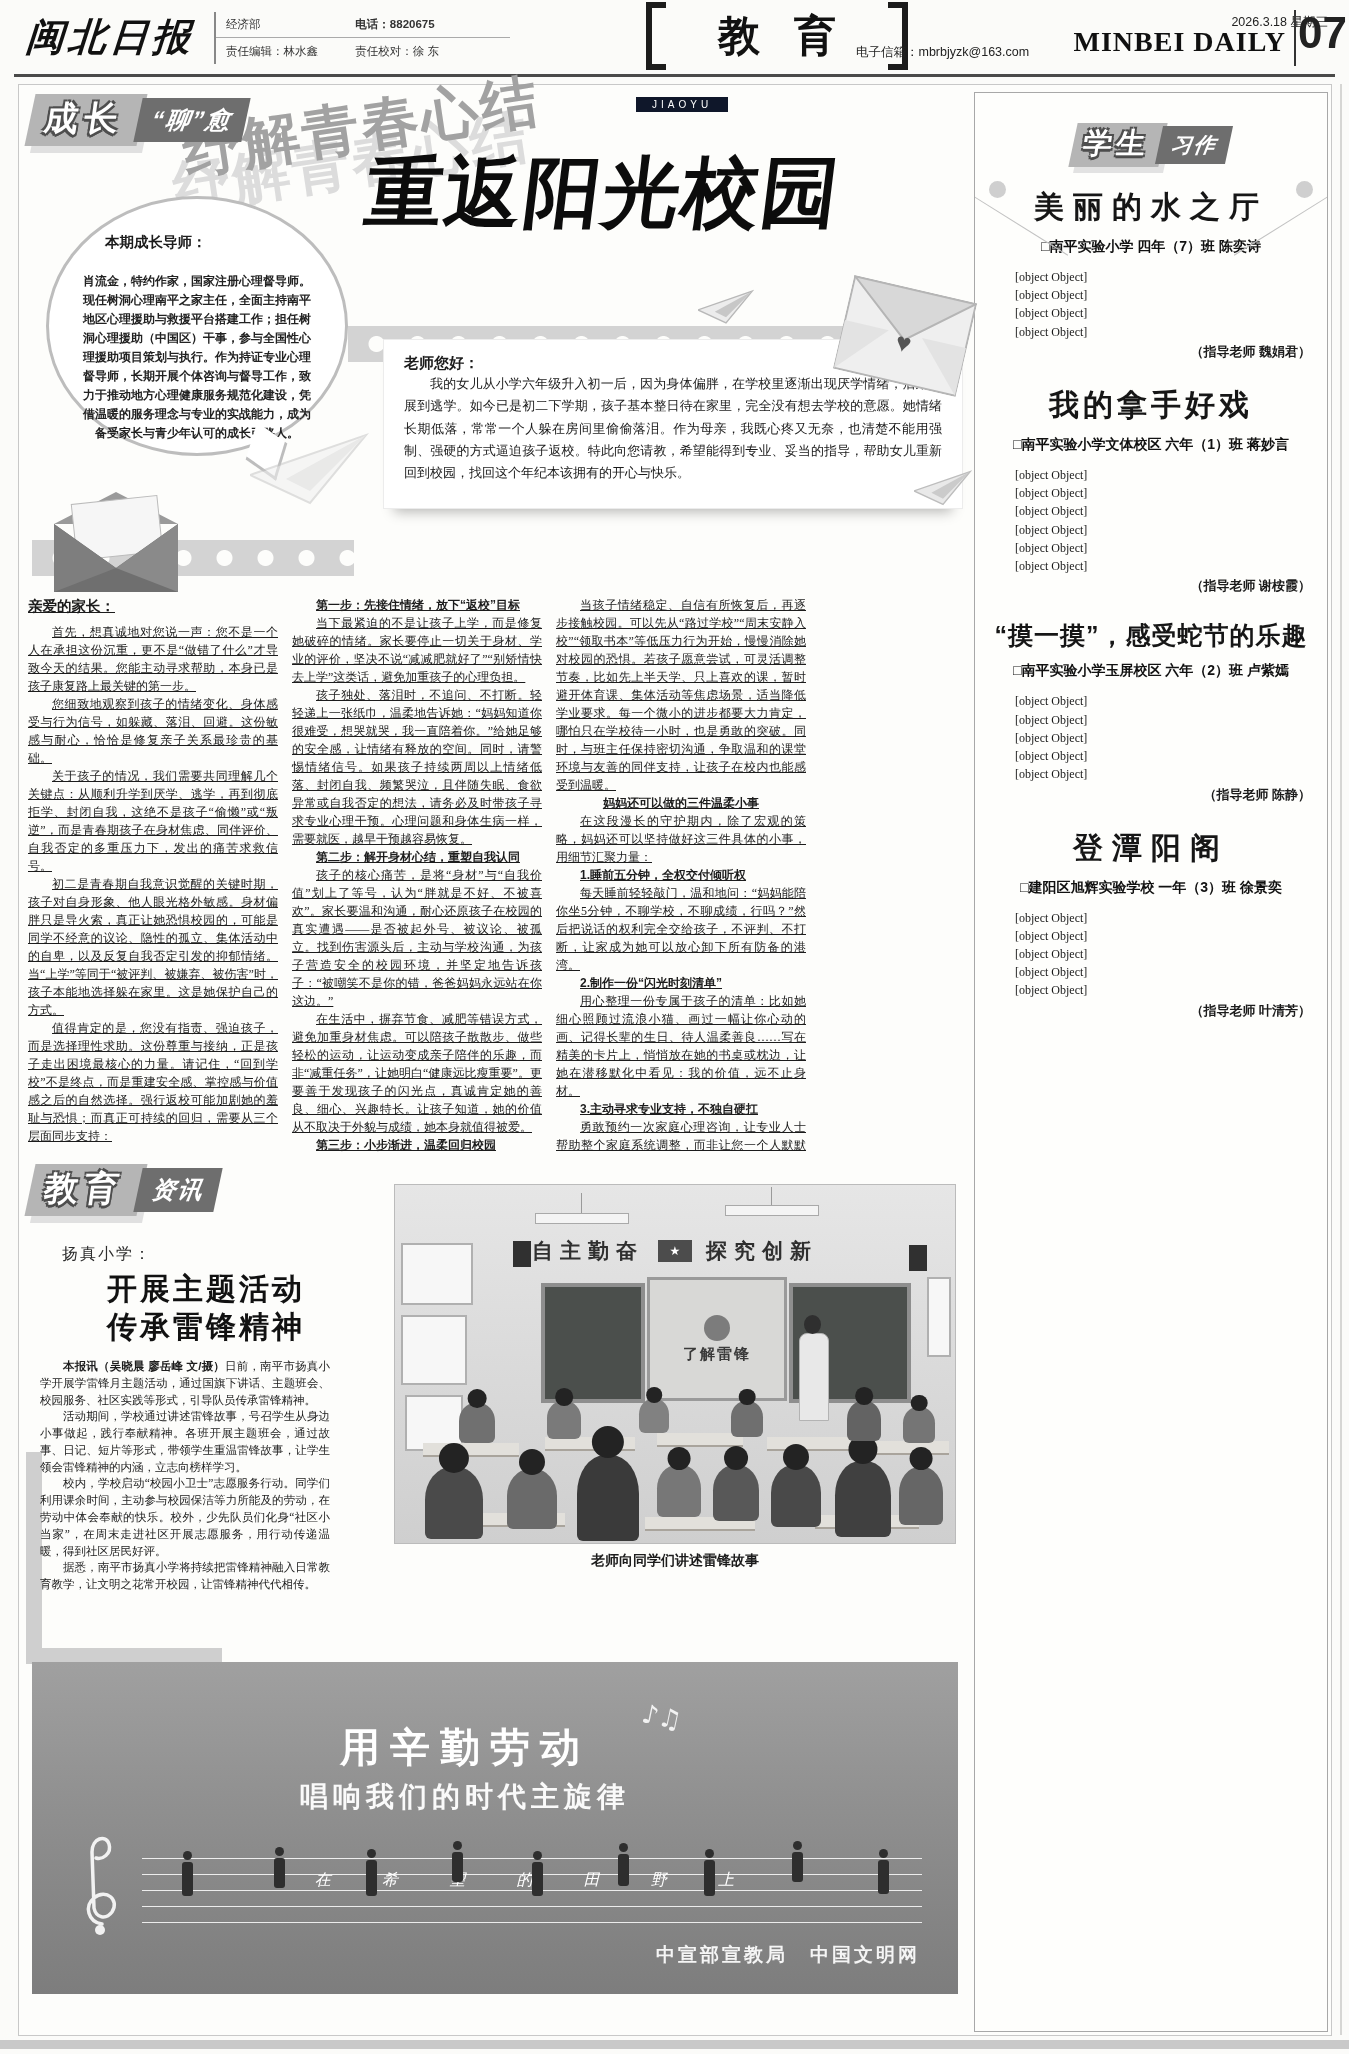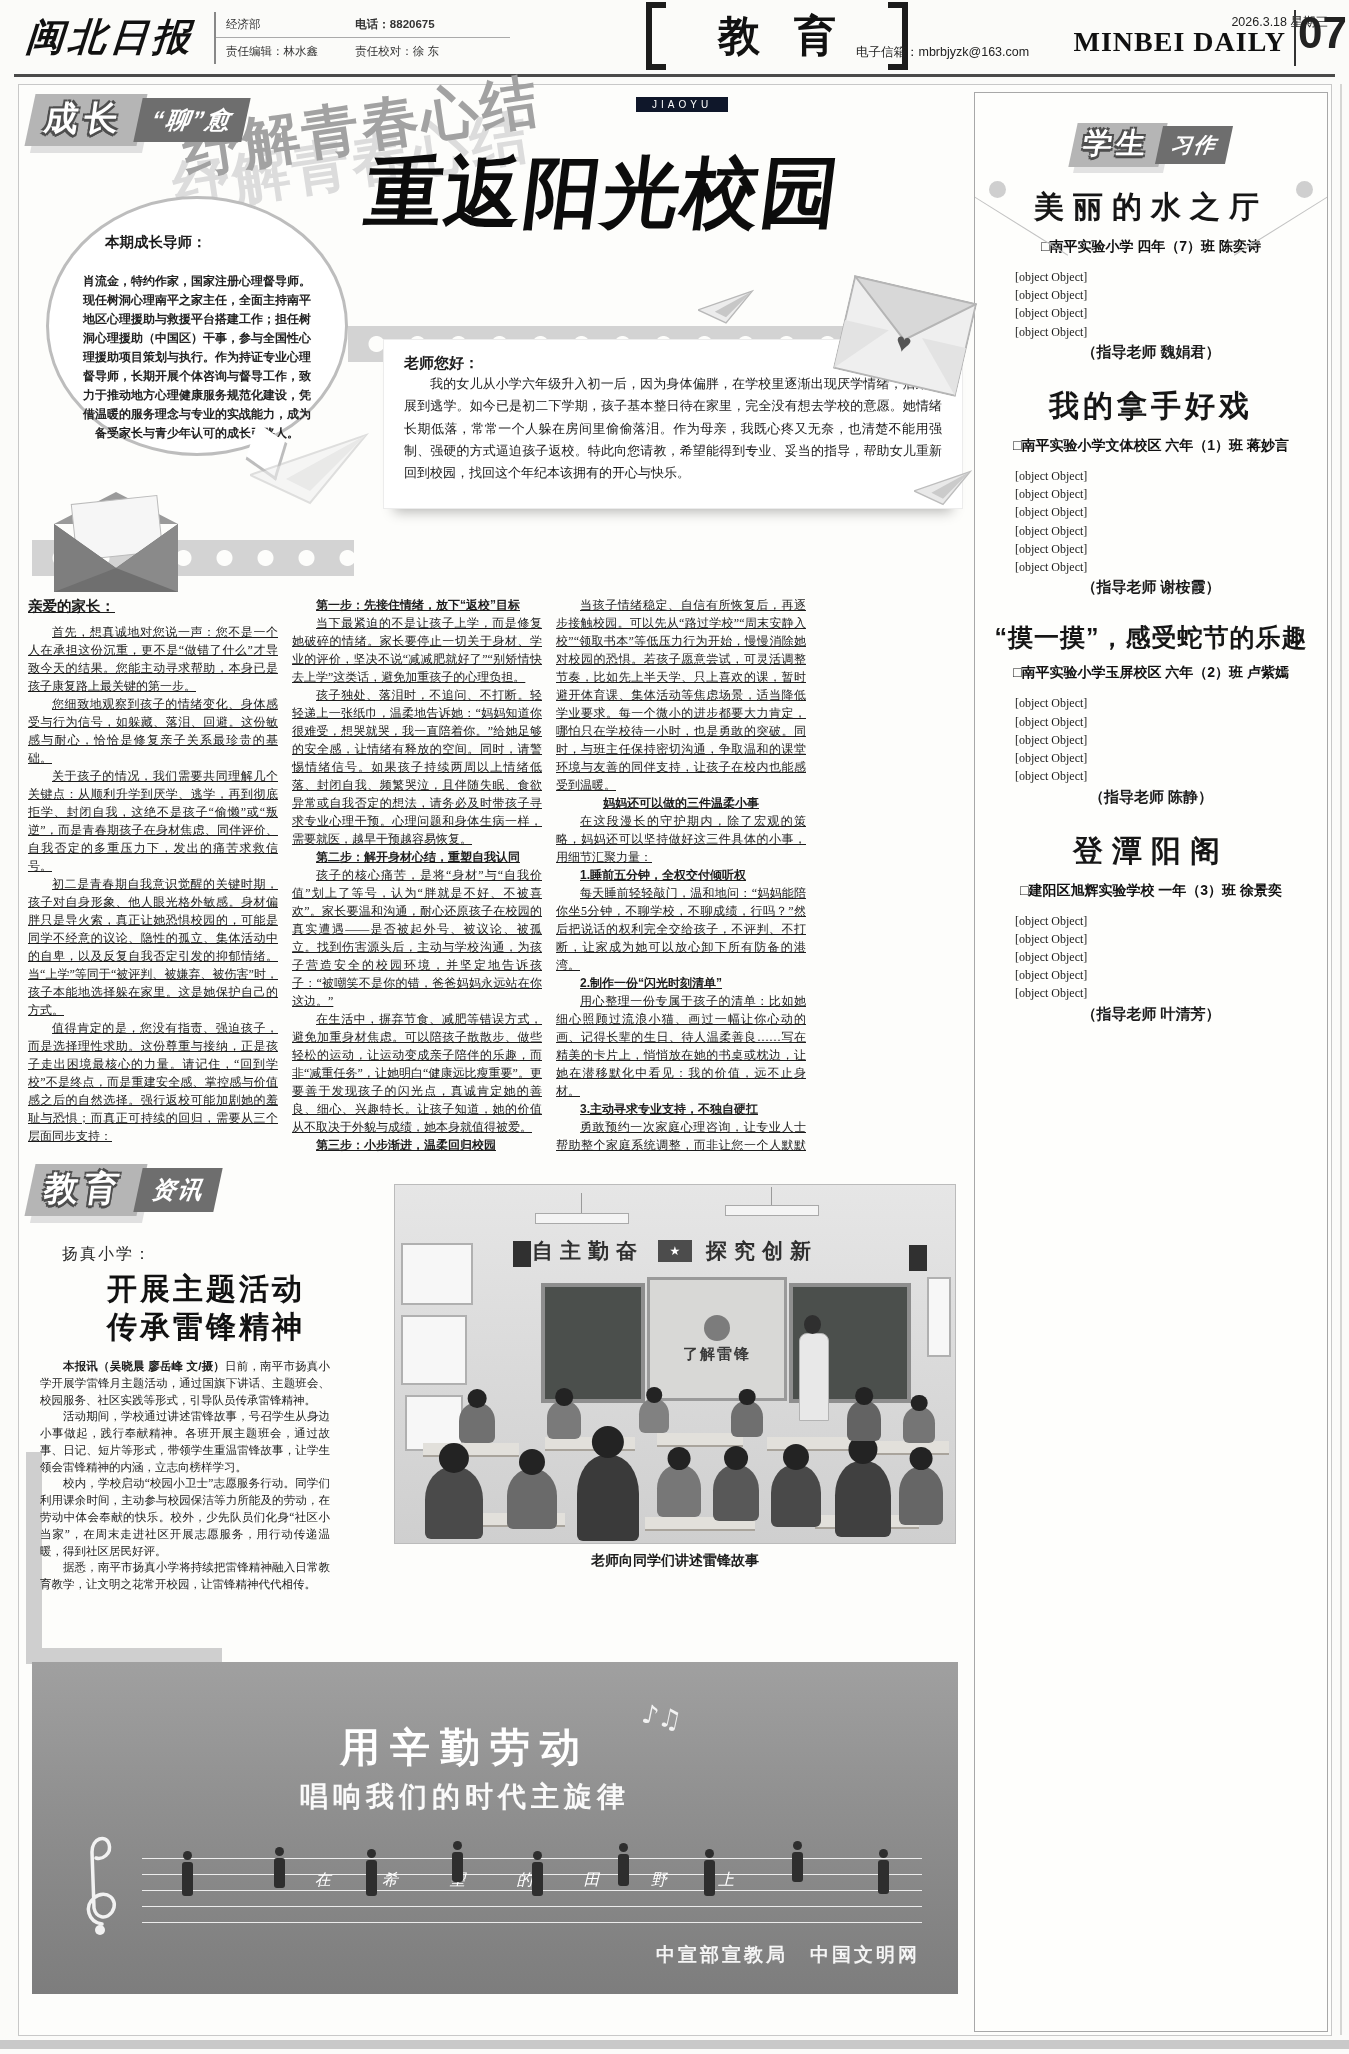--- a/index.html
+++ b/index.html
@@ -154,21 +154,21 @@
   .sw-badge .badge-sub{padding:5px 12px;}
   .sw-badge .badge-sub span{font-size:21px;}
   .sw-article{margin-bottom:24px;}
   .sw-title{margin:16px 0 10px 0;text-align:center;font-size:30px;font-weight:700;color:#161616;
     letter-spacing:4px;font-family:"Liberation Sans",sans-serif;}
   .title-wide .sw-title{letter-spacing:9px;}
   .title-sm .sw-title{font-size:25px;letter-spacing:1px;}
   .sw-byline{text-align:center;font-weight:bold;font-size:14px;margin-bottom:12px;
     font-family:"Liberation Sans",sans-serif;color:#111;}
   .sw-p{margin:0;font-size:12px;line-height:1.52;text-indent:2em;text-align:justify;color:#181818;}
-  .sw-credit{text-align:center;font-weight:bold;font-size:15px;margin-top:2px;
+  .sw-credit{text-align:right;font-weight:bold;font-size:13px;margin-top:2px;
     font-family:"Liberation Sans",sans-serif;}
 </style>
 </head>
 <body>
 
 <div class="abs mh-logo">闽北日报</div>
 <div class="abs mh-deptbox">
   <div class="mh-cell">经济部</div>
   <div class="mh-cell bold">电话：8820675</div>
   <div class="mh-cell last">责任编辑：林水鑫</div>

